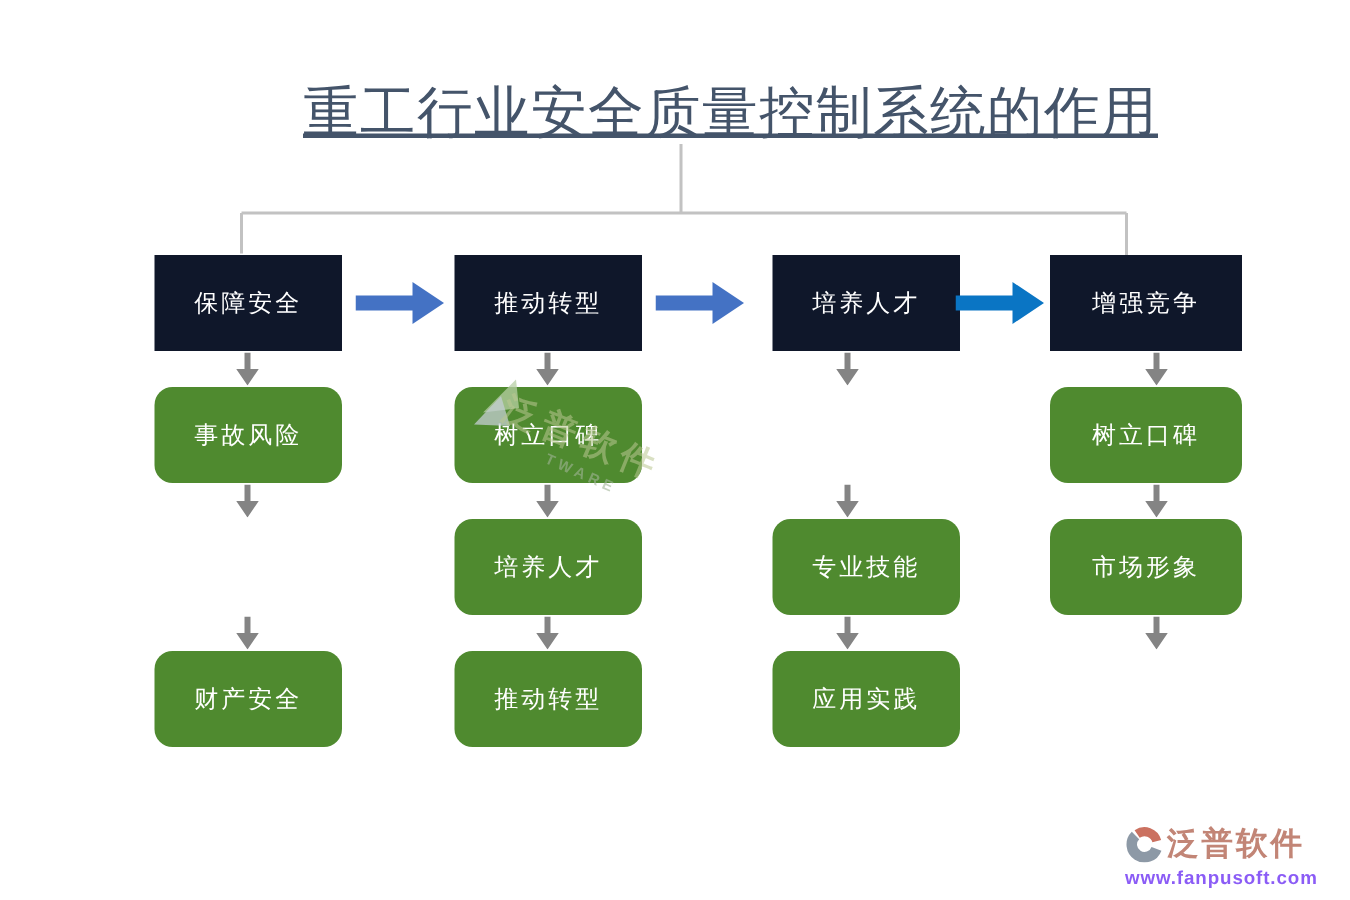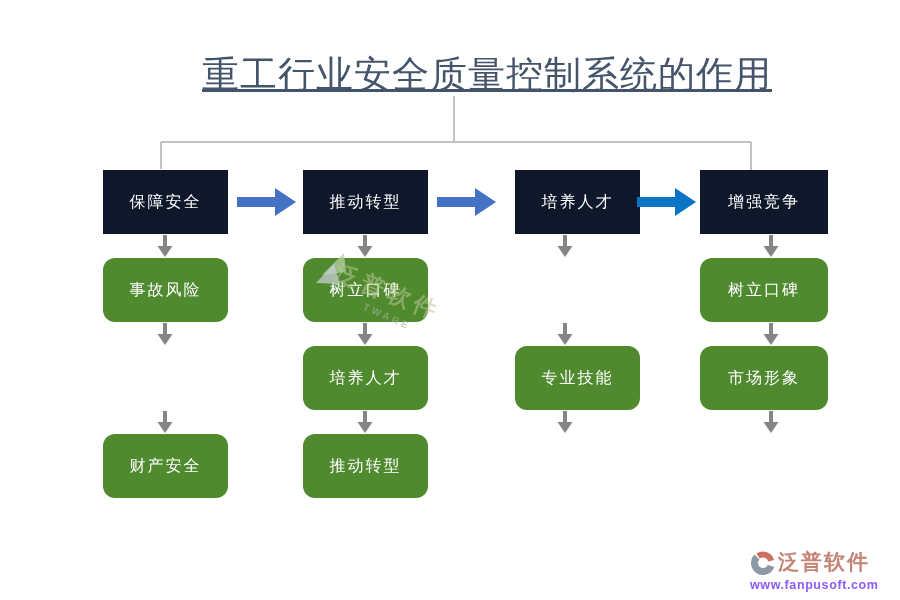--- a/index.html
+++ b/index.html
@@ -76,20 +76,23 @@
   <div class="box itm c2 r3">
       <span>推动转型</span>
     </div>
 
   <div class="box hdr c3">
       <span>培养人才</span>
     </div>
   <div class="box itm c3 r2">
       <span>专业技能</span>
     </div>
+  <div class="box itm c3 r3">
+      <span>应用实践</span>
+    </div>
 
   <div class="box hdr c4">
       <span>增强竞争</span>
     </div>
   <div class="box itm c4 r1">
       <span>树立口碑</span>
     </div>
   <div class="box itm c4 r2">
       <span>市场形象</span>
     </div>

